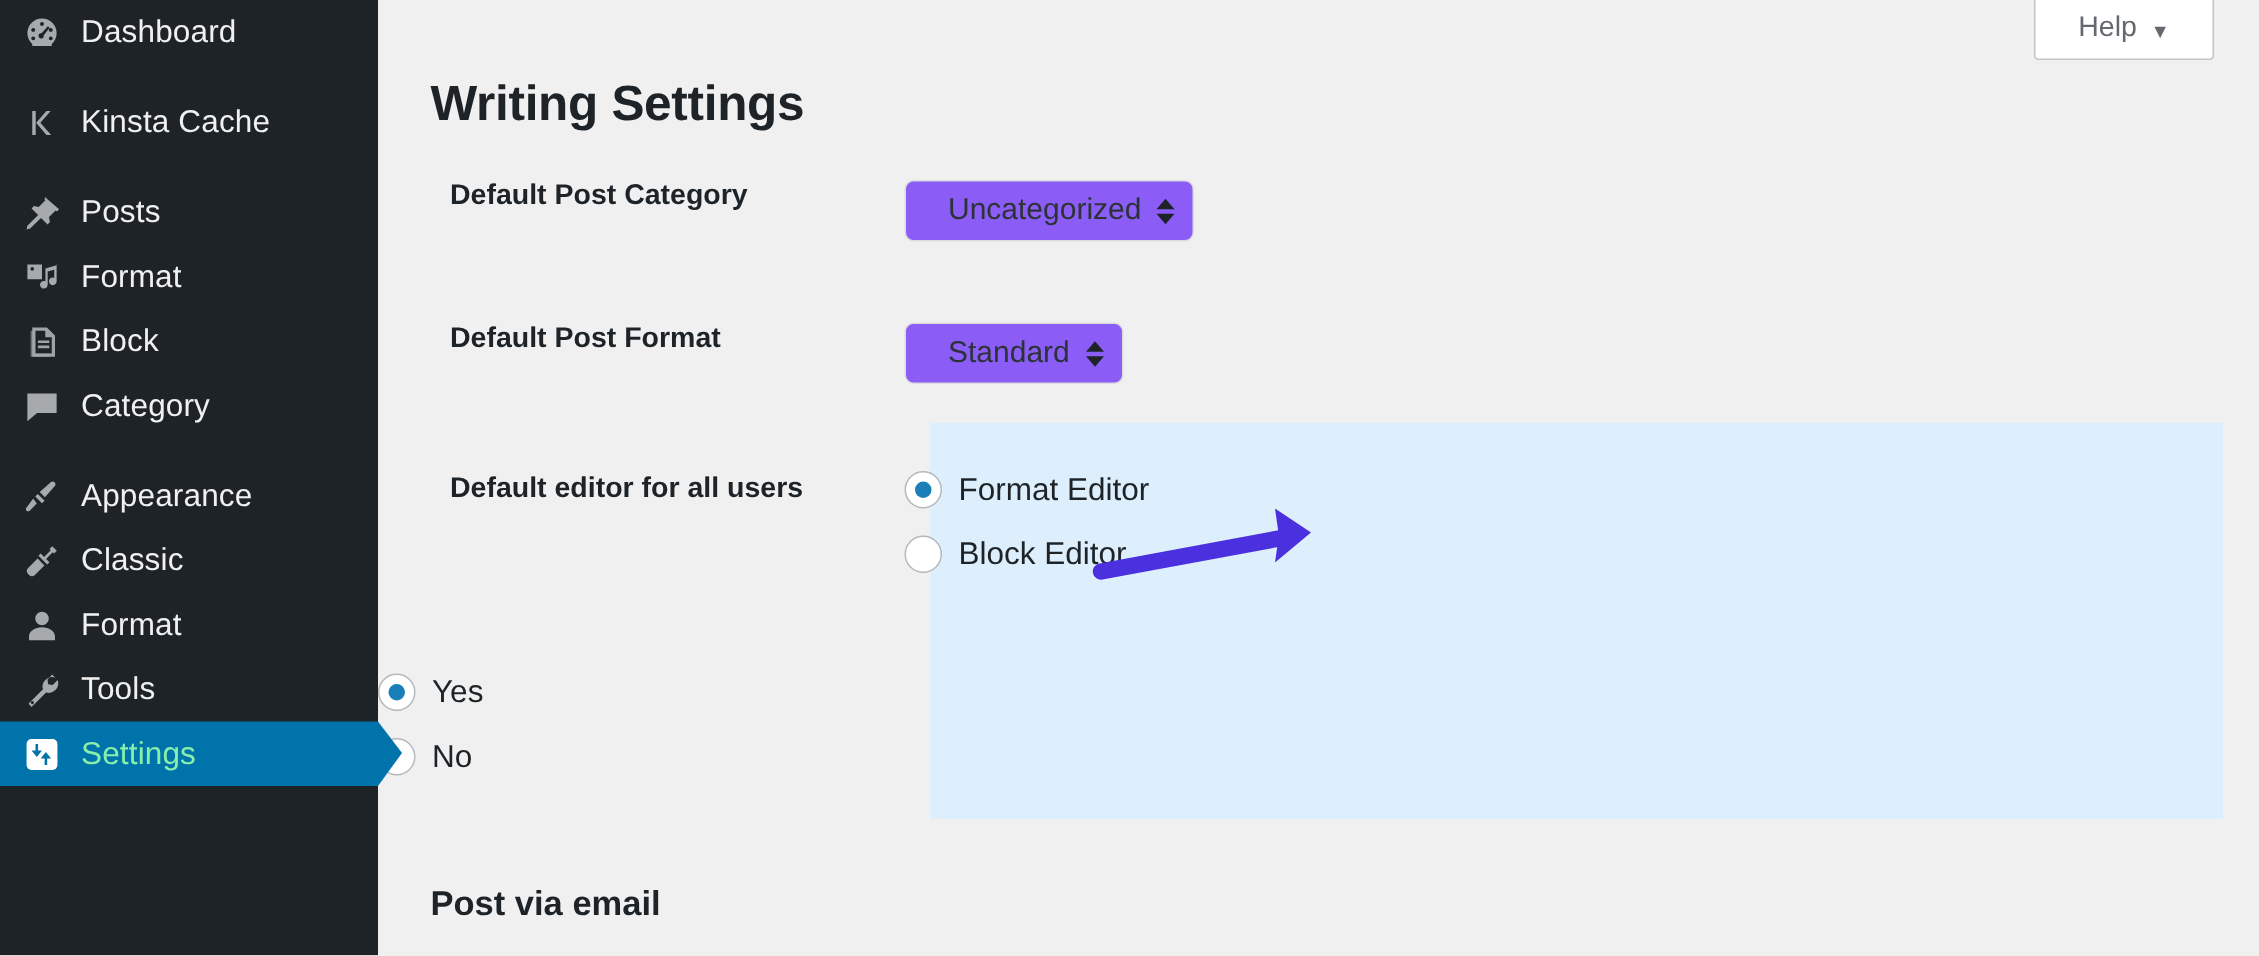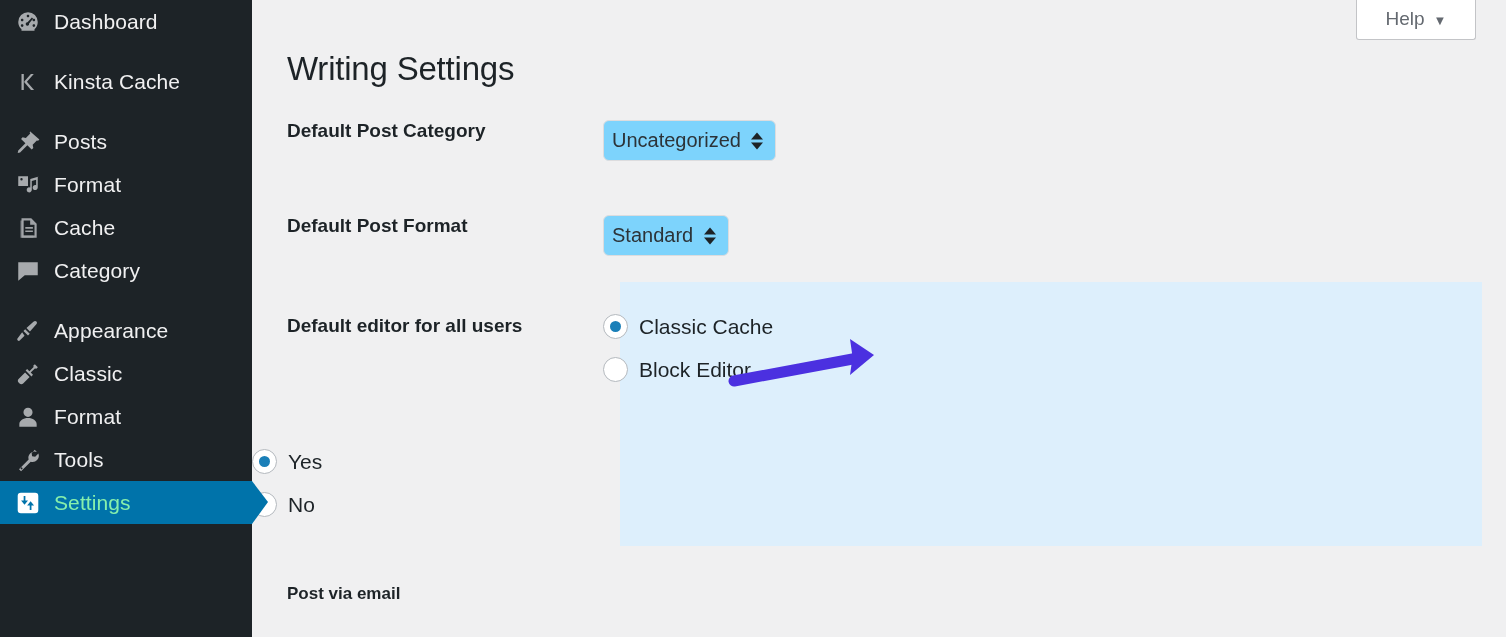--- a/index.html
+++ b/index.html
@@ -115,21 +115,21 @@
     margin-left: 9px;
     position: relative;
     top: -2px;
   }
 
   .page-title {
     position: absolute;
     left: 35px;
     top: 28px;
     font-size: 33px;
-    font-weight: 400;
+    font-weight: 700;
     color: #1d2327;
     letter-spacing: -0.2px;
   }
 
   
   .highlight-band {
     position: absolute;
     left: 368px;
     top: 282px;
     width: 862px;
@@ -144,39 +144,39 @@
   }
   .row {
     position: absolute;
     left: 0;
     width: 1254px;
     display: flex;
   }
   .row-label {
     width: 351px;
     min-width: 351px;
-    padding-left: 35px;
+    padding-left: 48px;
     box-sizing: border-box;
     font-size: 19px;
     font-weight: bold;
     color: #1d2327;
     line-height: 1.2;
   }
   .row-field {
     flex: 1;
   }
 
   select.wp-select {
     font-family: "Liberation Sans", sans-serif;
     font-size: 20px;
     color: #2c3338;
-    background: #7dd3fc;
+    background: #8b5cf6;
     border: 1px solid #dcdcde;
     border-radius: 6px;
-    padding: 7px 34px 8px 8px;
+    padding: 7px 34px 8px 28px;
     box-shadow: 0 0 0 transparent;
     -webkit-appearance: none;
     appearance: none;
     line-height: 1.2;
     cursor: pointer;
     outline: none;
   }
   .select-wrap {
     position: relative;
     display: inline-block;
@@ -233,21 +233,21 @@
     font-size: 21px;
     color: #1d2327;
     padding-left: 11px;
     white-space: nowrap;
   }
 
   .section-heading {
     position: absolute;
     left: 35px;
     top: 570px;
-    font-size: 17px;
+    font-size: 23px;
     font-weight: bold;
     color: #1d2327;
   }
 
   
   .annot-arrow {
     position: absolute;
     left: 470px;
     top: 335px;
     width: 165px;
@@ -297,21 +297,21 @@
           </span>
           <span class="mi-label">Format</span>
         </div>
         <div class="menu-item">
           <span class="mi-icon">
             <svg width="26" height="26" viewBox="0 0 24 24" fill="currentColor">
               <path d="M6 3h9l5 5v13H6V3zm2 2v14h10V9h-4V5H8zm1.5 6h7v1.6h-7V11zm0 3.2h7v1.6h-7v-1.6z" opacity=".95"></path>
               <path d="M5 5h2v14h10v2H5V5z" opacity=".6"></path>
             </svg>
           </span>
-          <span class="mi-label">Cache</span>
+          <span class="mi-label">Block</span>
         </div>
         <div class="menu-item">
           <span class="mi-icon">
             <svg width="26" height="26" viewBox="0 0 24 24" fill="currentColor">
               <path d="M3 4h18v12H9l-6 5V4z"></path>
             </svg>
           </span>
           <span class="mi-label">Category</span>
         </div>
         <div class="menu-sep"></div>
@@ -385,21 +385,21 @@
                 <i class="up"></i>
                 <i class="down"></i>
               </span></span></div>
         </div>
         <div class="row" style="top:305px">
           <div class="row-label" style="padding-top:10px">Default editor for all users</div>
           <div class="row-field">
             <div class="radio-group">
               <label class="radio-line">
                 <span class="radio checked" style="--dot: #1a7fb8;"></span>
-                <span class="radio-label">Classic Cache</span>
+                <span class="radio-label">Format Editor</span>
               </label>
               <label class="radio-line">
                 <span class="radio"></span>
                 <span class="radio-label">Block Editor</span>
               </label>
             </div>
           </div>
         </div>
         <div class="row" style="top:440px">
           <div class="row-field">

